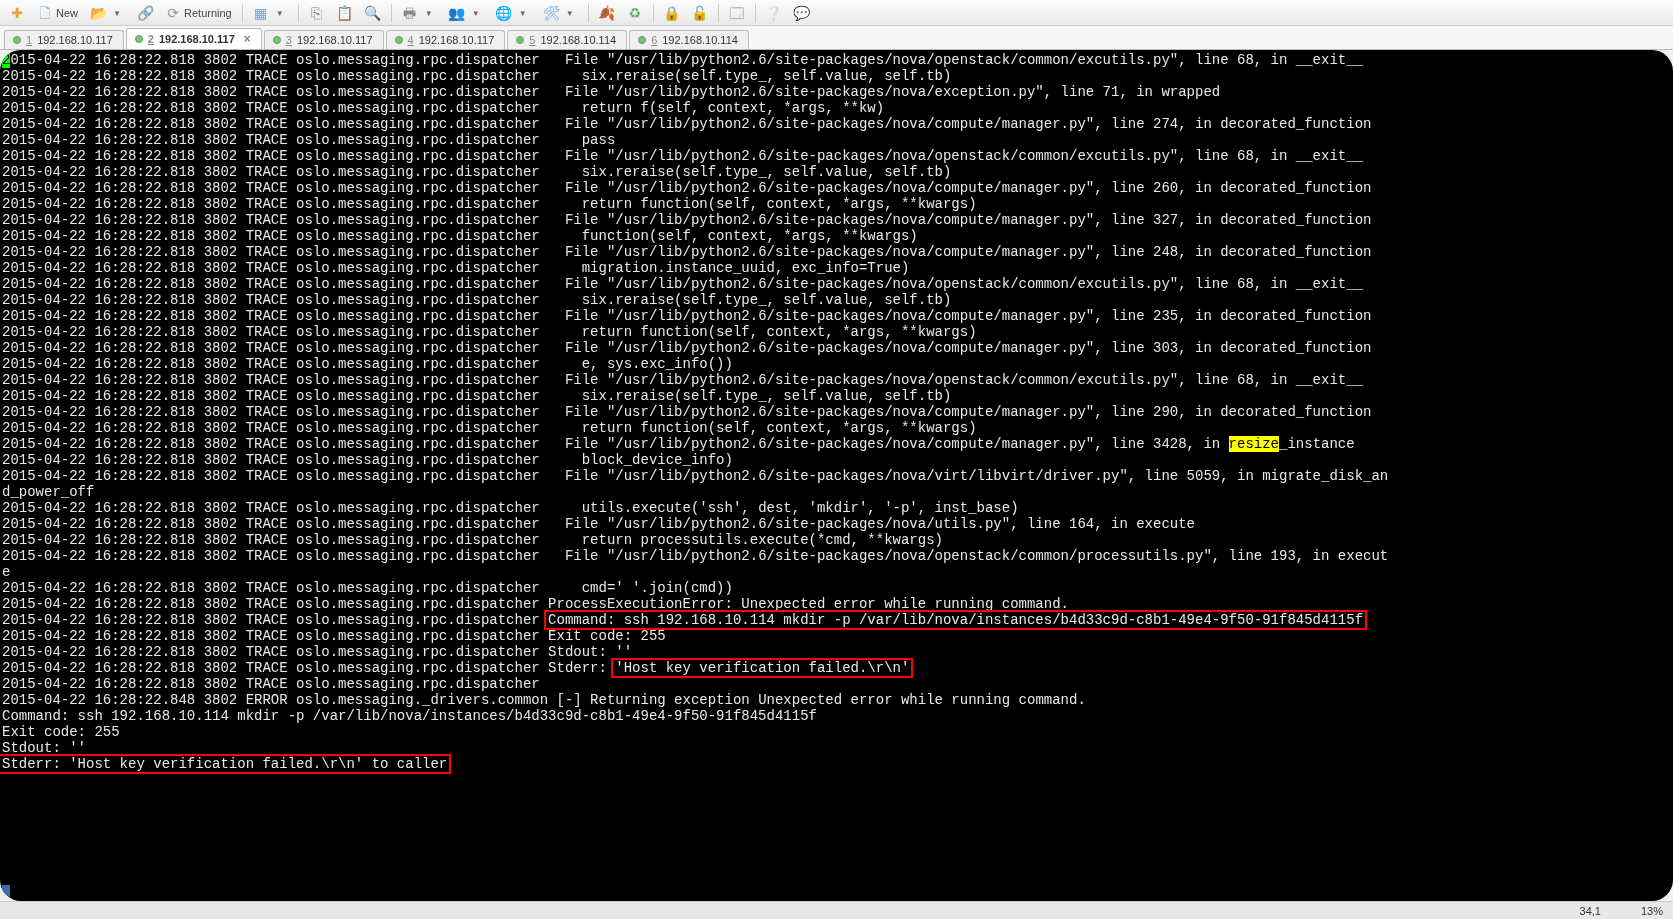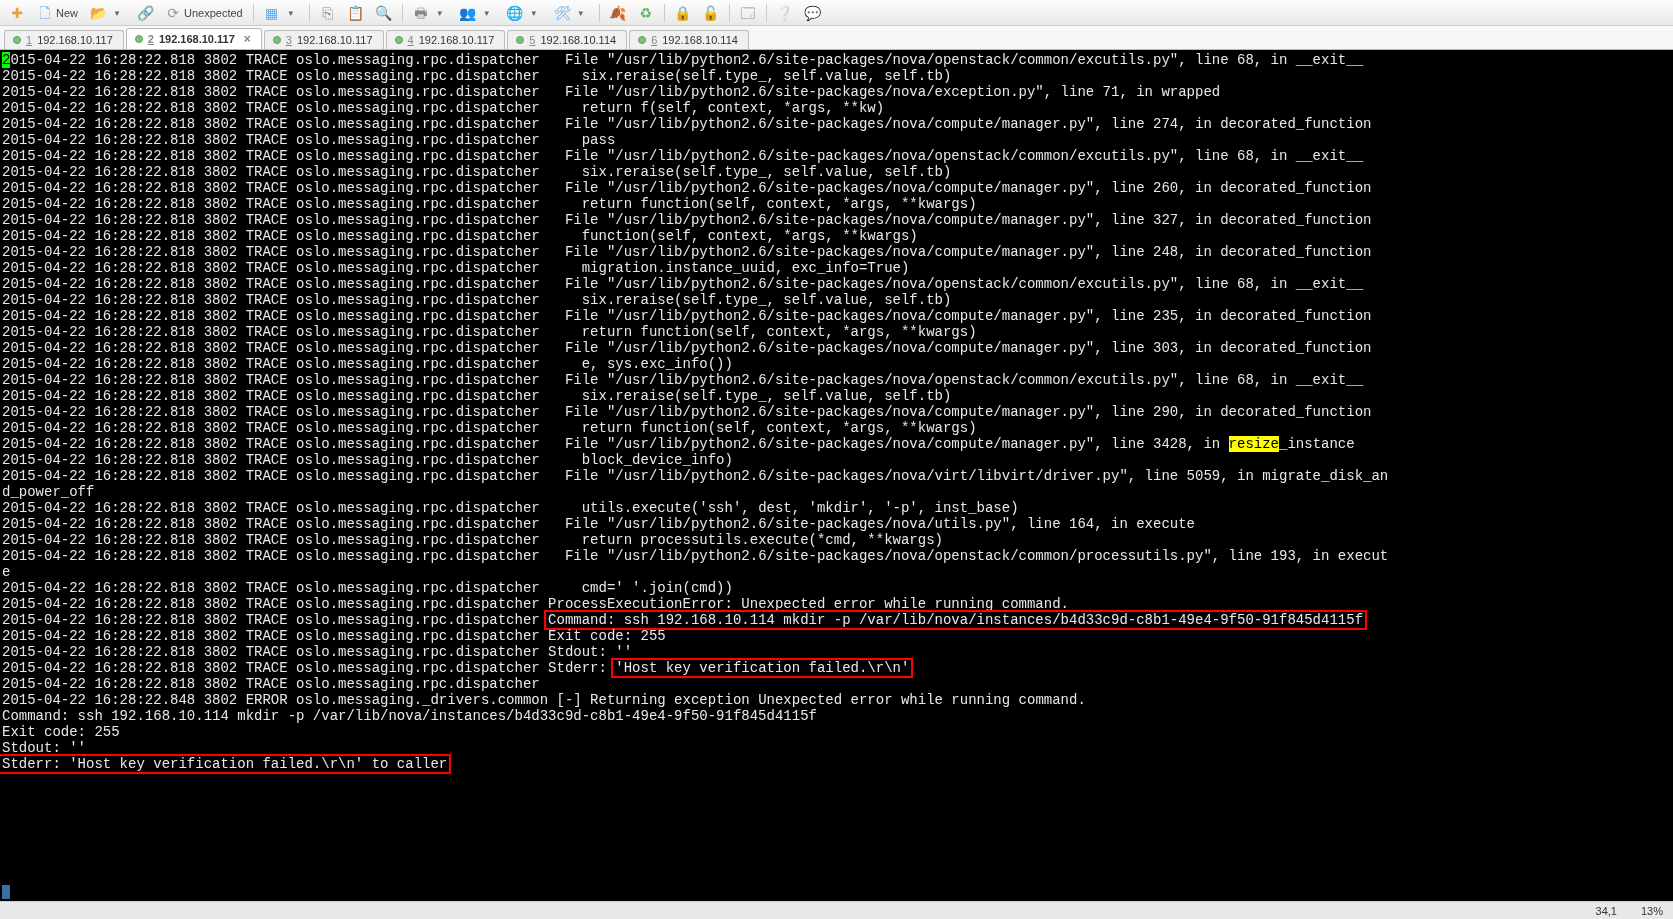--- a/index.html
+++ b/index.html
@@ -85,20 +85,21 @@
   background: #000;
   color: #e8e8e8;
   font-family: "Consolas", "Courier New", monospace;
   font-size: 14px;
   line-height: 16px;
   padding: 2px;
   white-space: pre;
   overflow: hidden;
   position: relative;
   letter-spacing: 0;
+  border-radius: 21px;
 }
 .term-cursor {
   background: #00ff00;
   color: #000;
 }
 .hl-yellow { background: #ffff00; color: #000; }
 .redbox {
   border: 2px solid #ff0000;
   padding: 0 2px;
   margin: -2px -4px;
@@ -106,21 +107,21 @@
 .statusbar {
   height: 18px;
   background: #e8e8e8;
   border-top: 1px solid #ccc;
   display: flex;
   align-items: center;
   justify-content: flex-end;
   padding: 0 10px;
   font-size: 11px;
   color: #333;
-  gap: 24px;
+  gap: 40px;
 }
 .blue-strip {
   position: absolute;
   left: 2px;
   bottom: 2px;
   background: #3a6ea5;
   color: #3a6ea5;
   width: 8px;
   height: 14px;
 }
@@ -138,21 +139,21 @@
     </span>
   <span class="tb-btn">
       <span class="ico" style="color:#e8c25a;">📂</span>
       <span class="ico" style="font-size:9px;color:#666;">▾</span>
     </span>
   <span class="tb-btn">
       <span class="ico" style="color:#888;">🔗</span>
     </span>
   <span class="tb-btn">
       <span class="ico" style="color:#999;">⟳</span>
-      <span>Unexpected</span>
+      <span>Returning</span>
     </span>
   <span class="tb-sep"></span>
   <span class="tb-btn">
       <span class="ico" style="color:#6aa6e0;">▦</span>
       <span class="ico" style="font-size:9px;color:#666;">▾</span>
     </span>
   <span class="tb-sep"></span>
   <span class="tb-btn">
       <span class="ico" style="color:#888;">⎘</span>
     </span>

